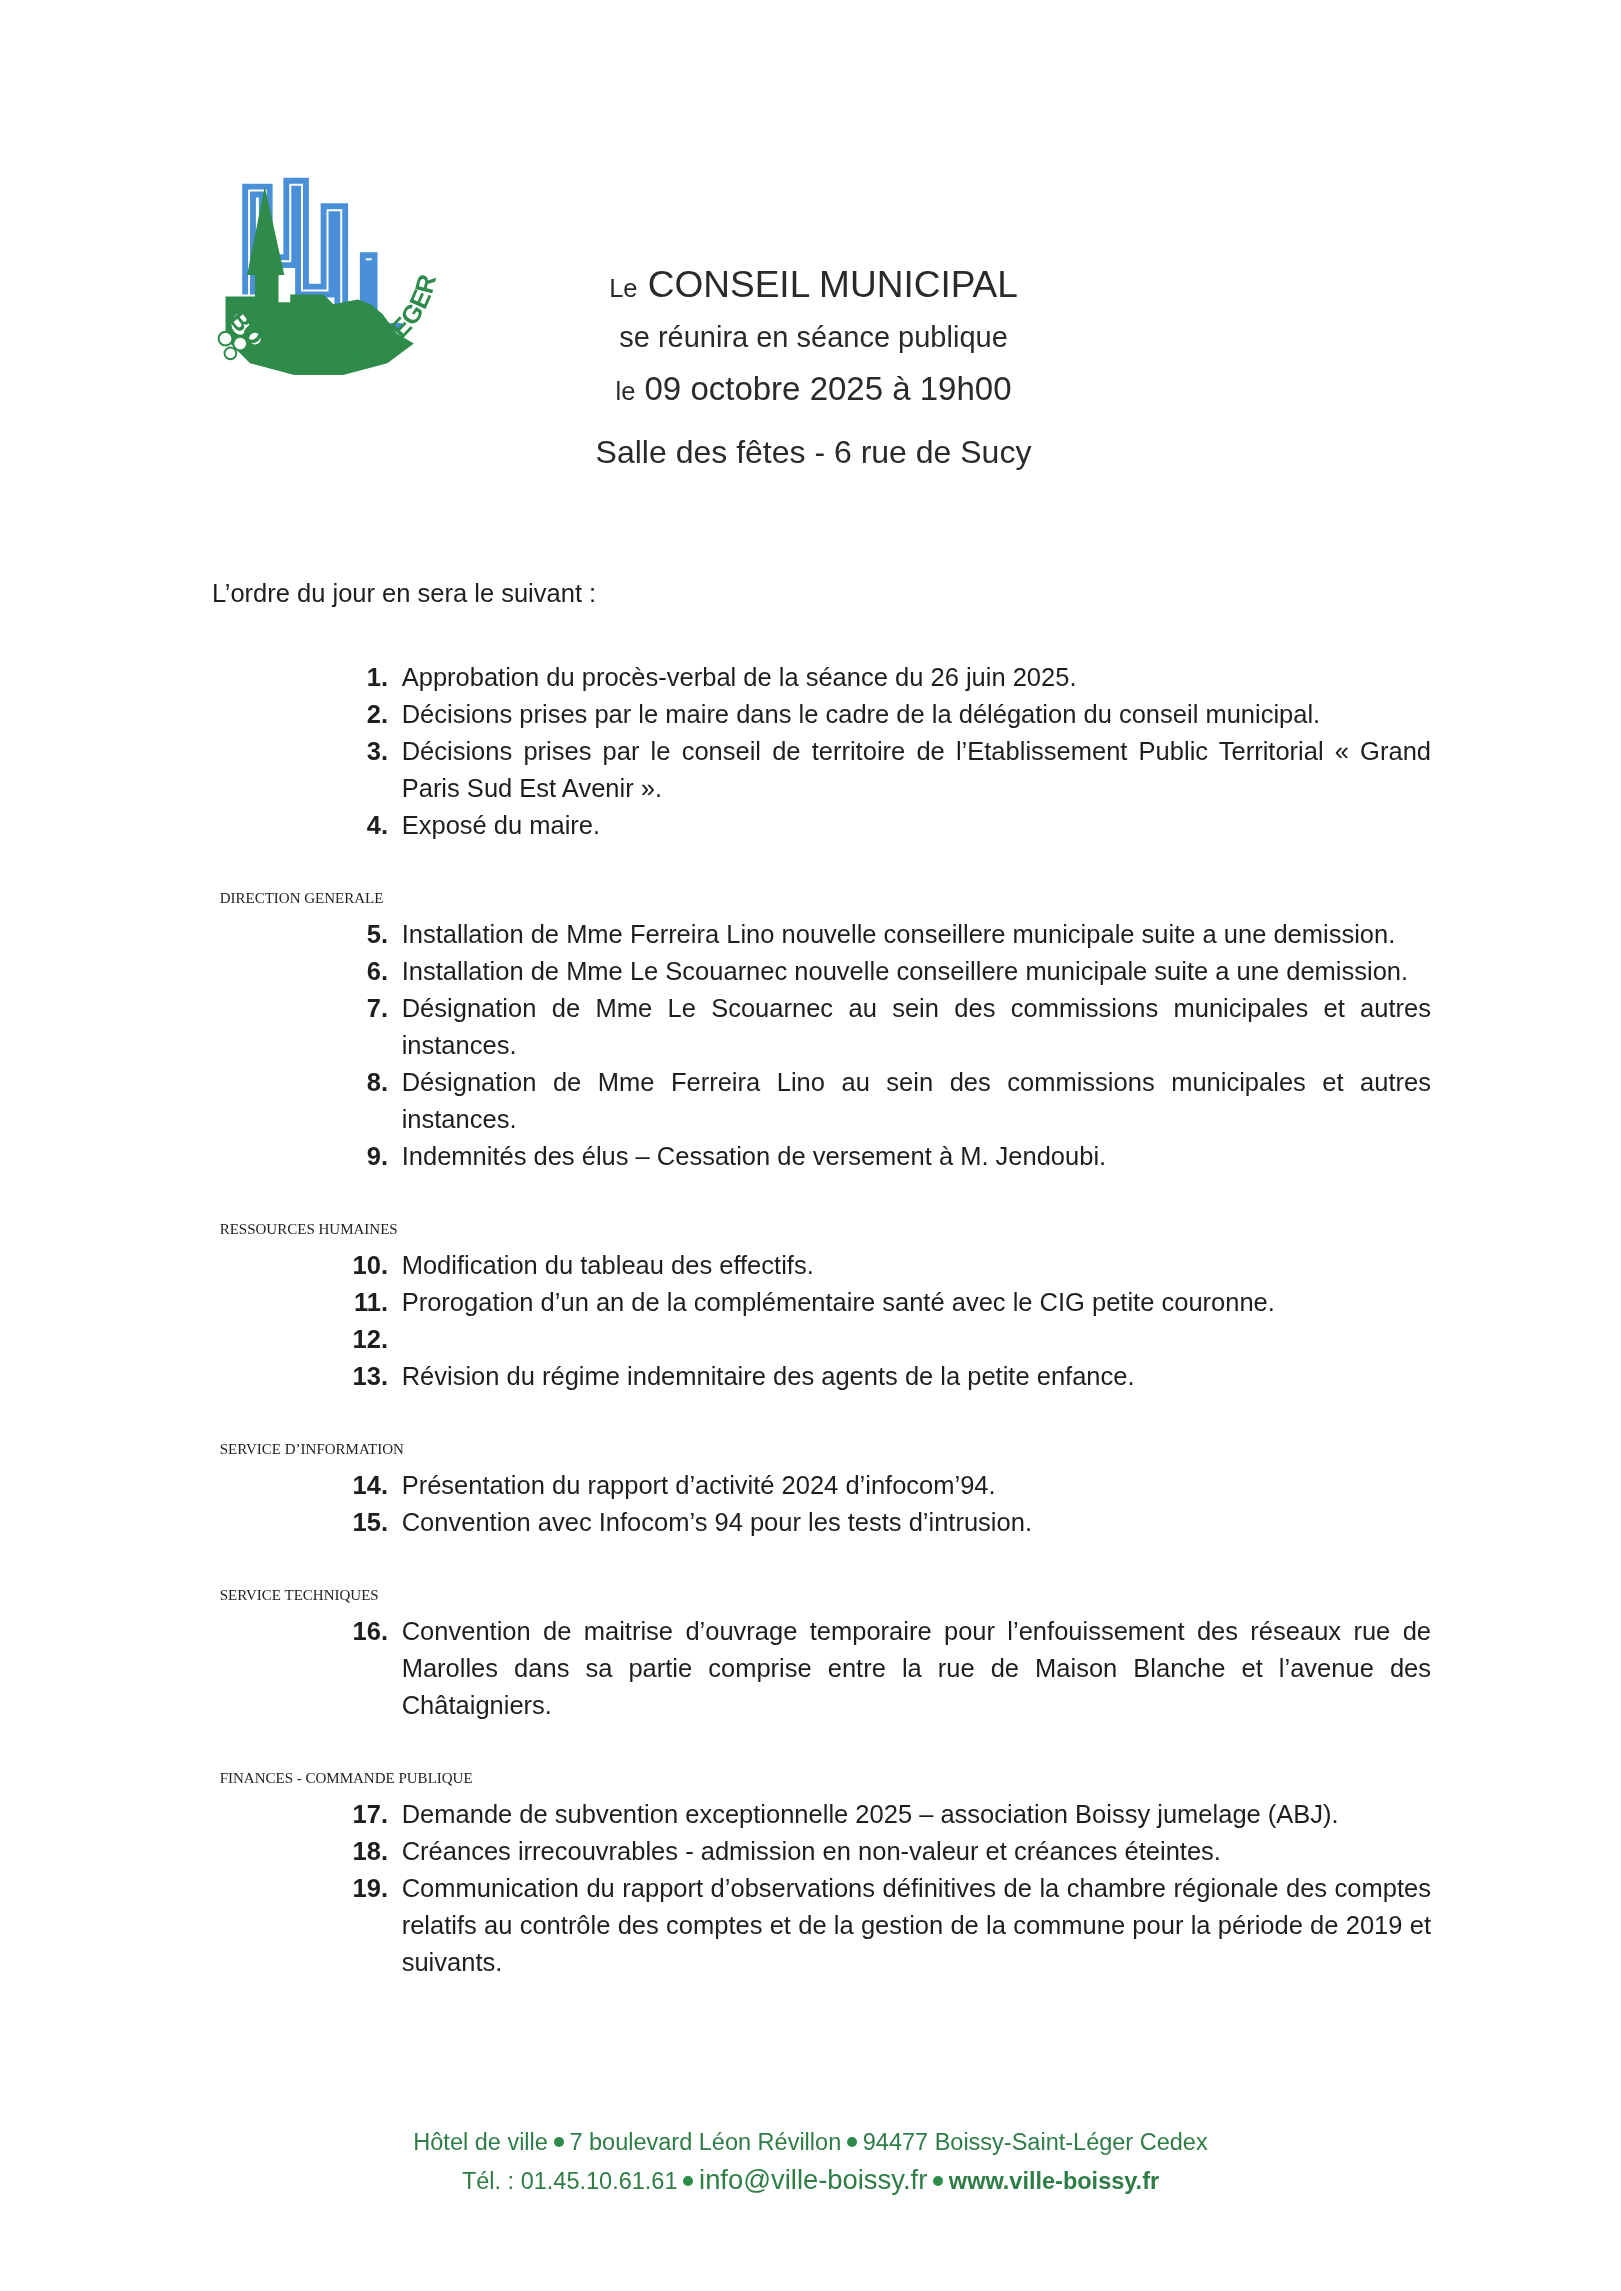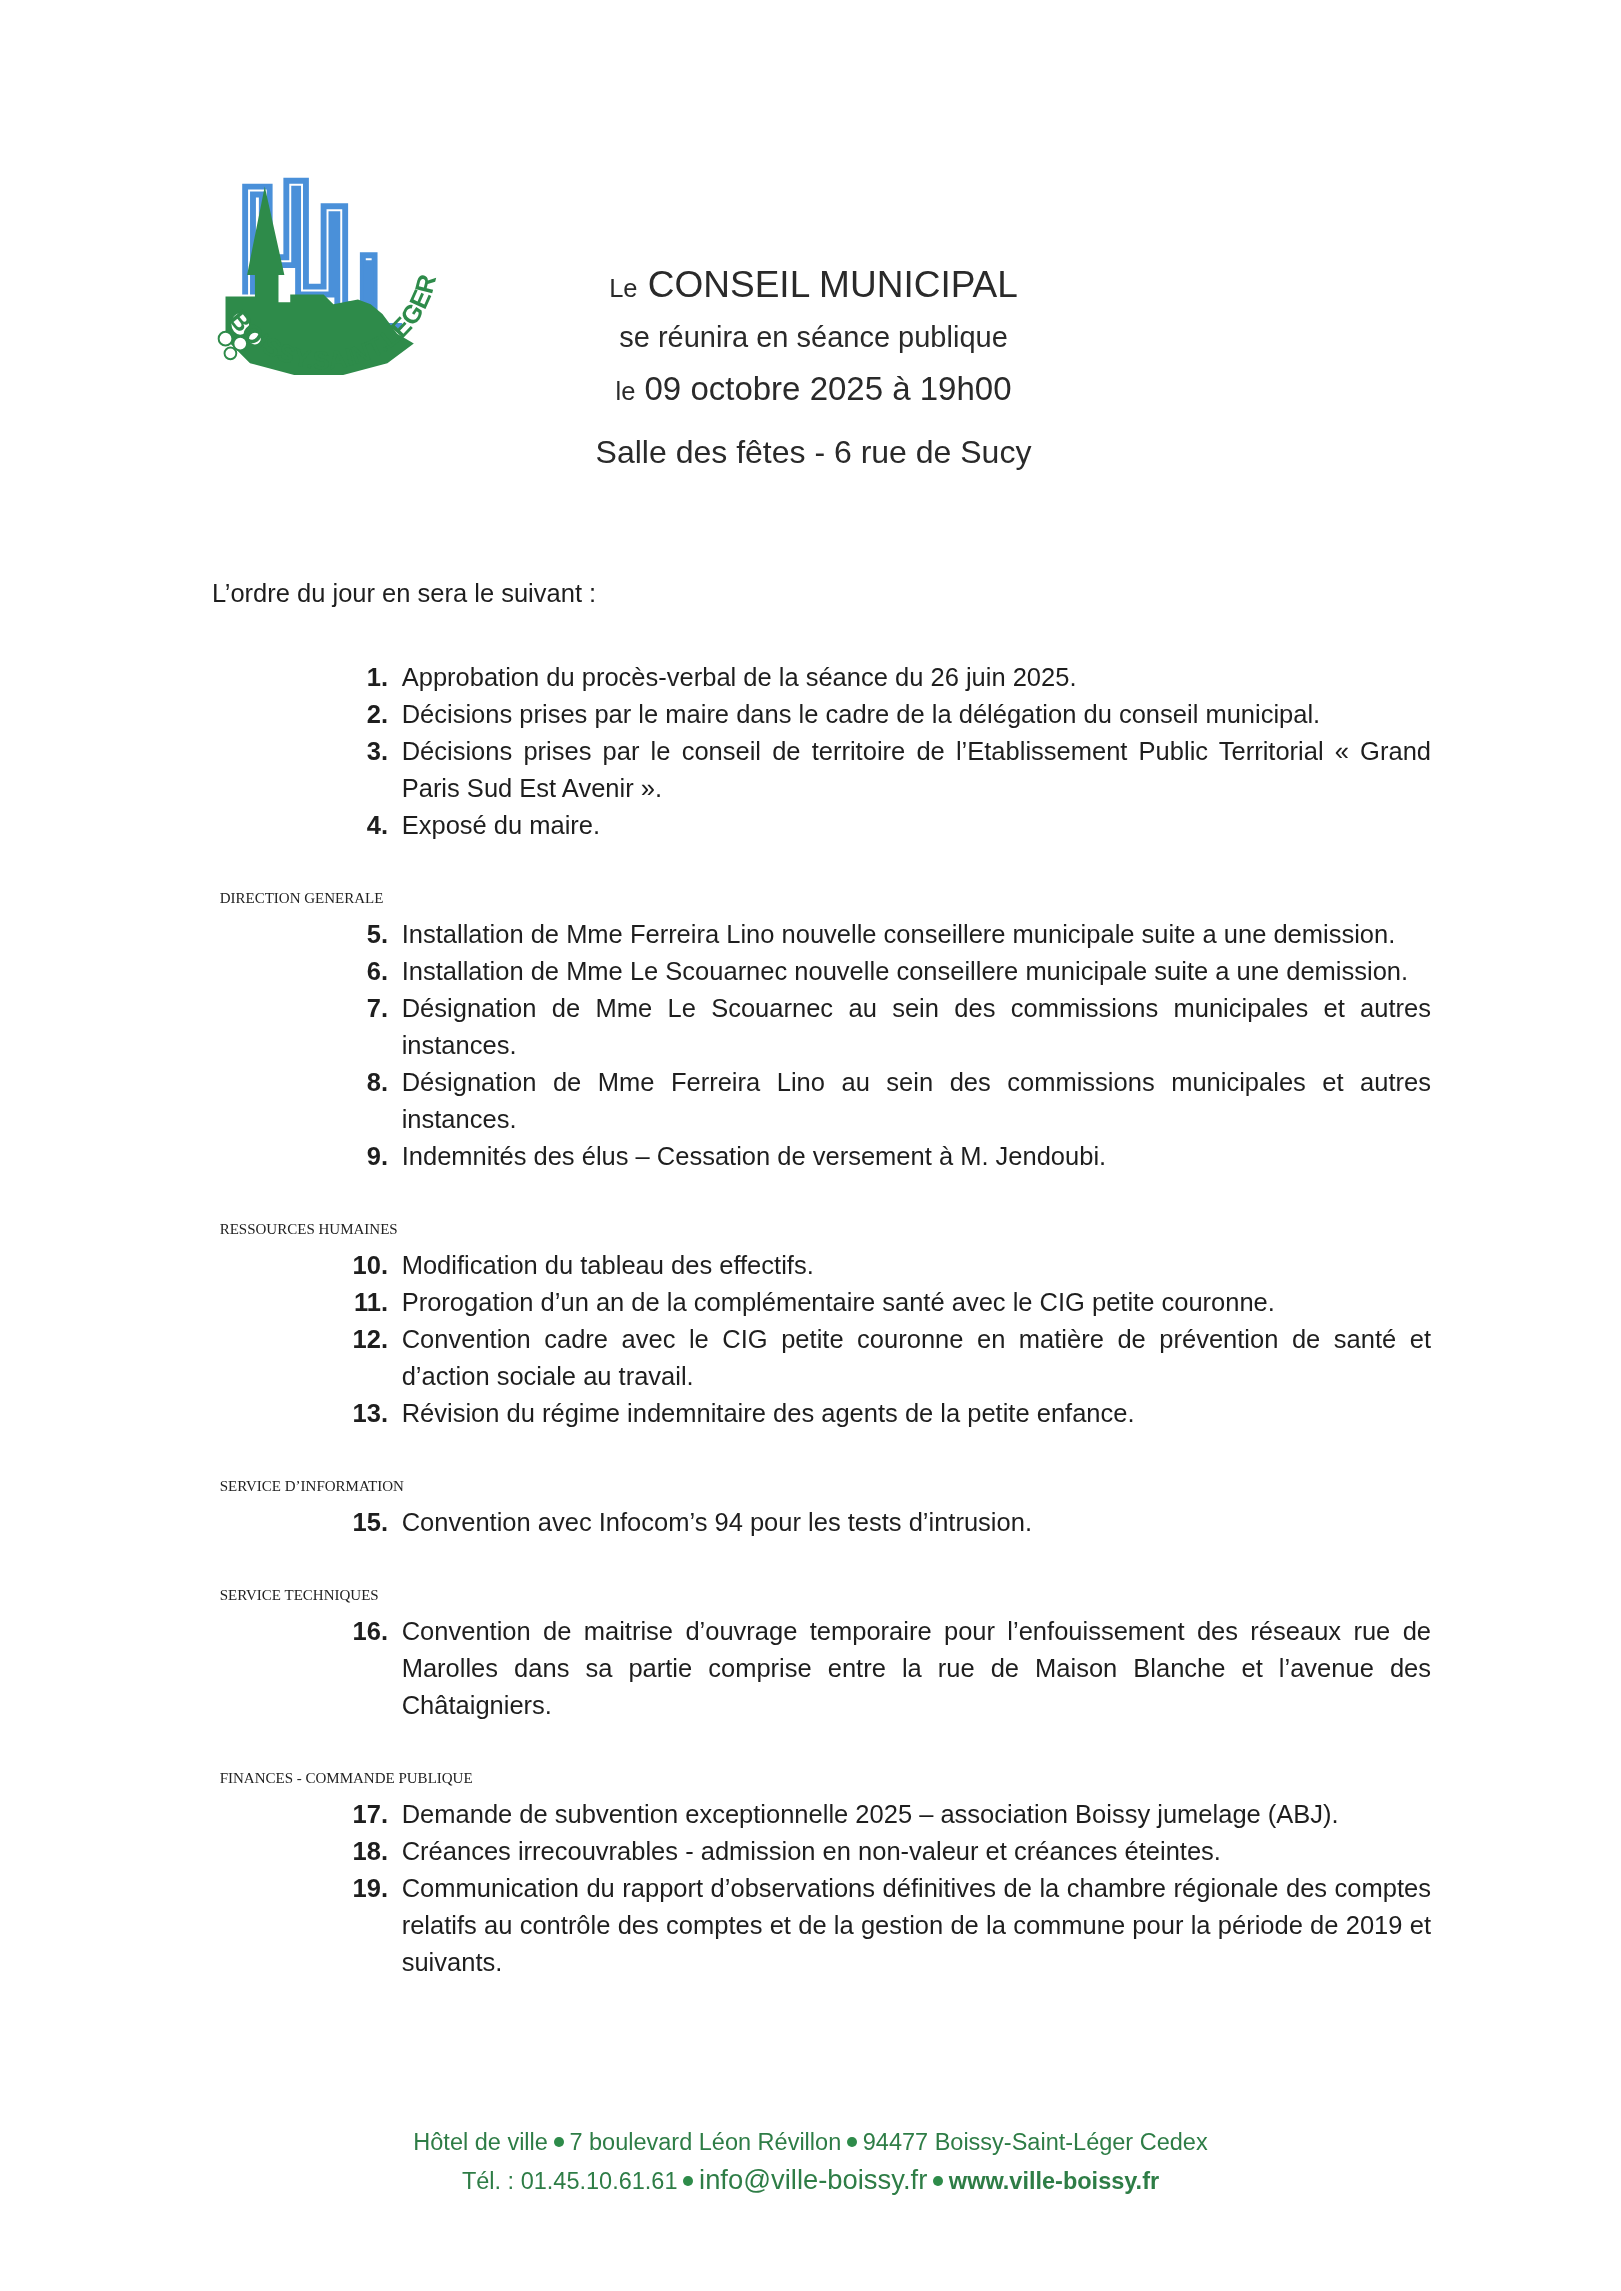--- a/index.html
+++ b/index.html
@@ -139,30 +139,33 @@
           <div class="item">
             <span class="num">10.</span>
             <span class="txt">Modification du tableau des effectifs.</span>
           </div>
           <div class="item">
             <span class="num">11.</span>
             <span class="txt">Prorogation d’un an de la complémentaire santé avec le CIG petite couronne.</span>
           </div>
           <div class="item">
             <span class="num">12.</span>
-            <span class="txt">Convention cadre avec le CIG petite couronne en matière de prévention de santé et d’action sociale au travail.</span>
           </div>
           <div class="item">
             <span class="num">13.</span>
             <span class="txt">Révision du régime indemnitaire des agents de la petite enfance.</span>
           </div>
         </div>
         <div class="gap"></div>
         <div class="section">
           <div class="section-title">SERVICE D’INFORMATION</div>
+          <div class="item">
+            <span class="num">14.</span>
+            <span class="txt">Présentation du rapport d’activité 2024 d’infocom’94.</span>
+          </div>
           <div class="item">
             <span class="num">15.</span>
             <span class="txt">Convention avec Infocom’s 94 pour les tests d’intrusion.</span>
           </div>
         </div>
         <div class="gap"></div>
         <div class="section">
           <div class="section-title">SERVICE TECHNIQUES</div>
           <div class="item">
             <span class="num">16.</span>

